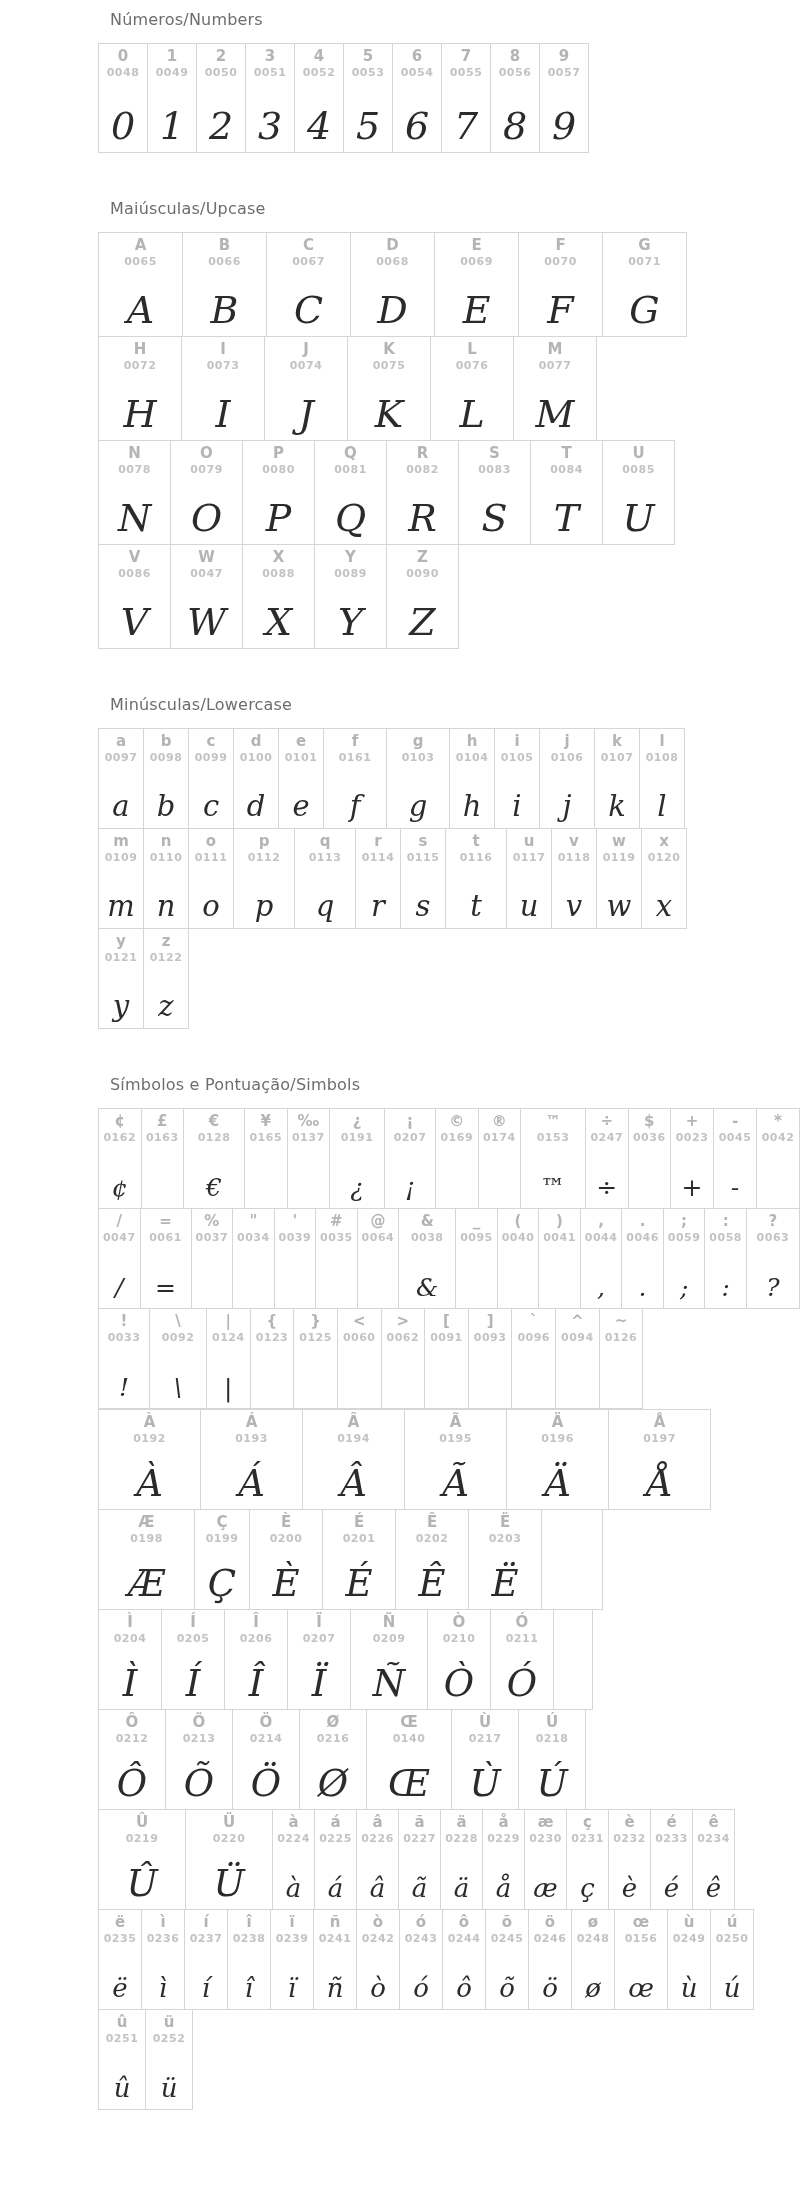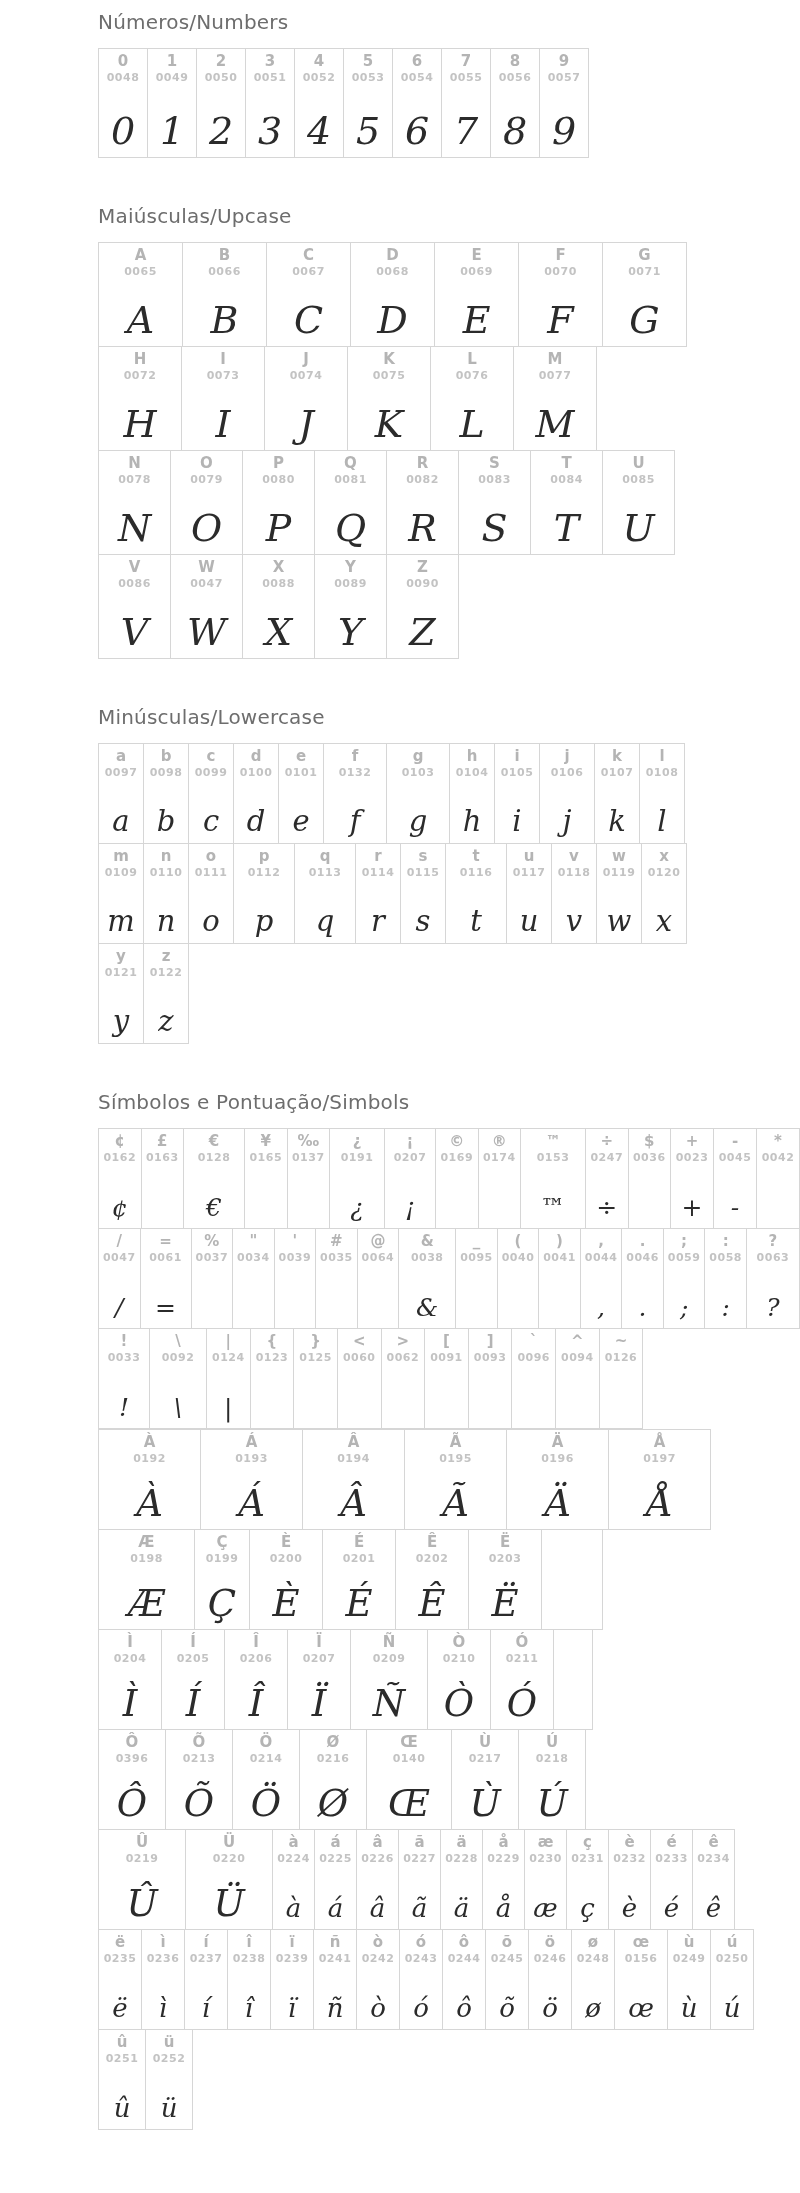--- a/index.html
+++ b/index.html
@@ -1,18 +1,18 @@
 <!DOCTYPE html>
 <html><head>
 <meta charset="utf-8">
 <style>
   html,body{margin:0;padding:0;background:#ffffff;}
   body{width:800px;min-height:2193px;padding:10px 0 40px 98px;box-sizing:border-box;
        font-family:"DejaVu Sans",sans-serif;}
-  h2.section-title{margin:46px 0 14px 0;font-size:20px;font-weight:400;color:#6d6d6d;
+  h2.section-title{margin:46px 0 14px 12px;font-size:16px;font-weight:400;color:#6d6d6d;
        font-family:"DejaVu Sans",sans-serif;letter-spacing:.2px;}
   section:first-of-type h2.section-title{margin-top:0;}
   .glyph-table{display:block;}
   .row{display:flex;}
   .row + .row{margin-top:-1px;}
   .cell{box-sizing:border-box;border:1px solid #d6d6d6;background:#fff;
         display:flex;flex-direction:column;align-items:center;
         height:101px;padding:5px 5px 9px 5px;}
   .cell + .cell{margin-left:-1px;}
   .cell-head{display:flex;flex-direction:column;align-items:center;line-height:1.05;}
@@ -386,21 +386,21 @@
           <div class="cell">
     <div class="cell-head">
       <span class="char">e</span>
       <span class="code">0101</span>
     </div>
     <span class="glyph">e</span>
   </div>
           <div class="cell">
     <div class="cell-head">
       <span class="char">f</span>
-      <span class="code">0132</span>
+      <span class="code">0161</span>
     </div>
     <span class="glyph">f</span>
   </div>
           <div class="cell">
     <div class="cell-head">
       <span class="char">g</span>
       <span class="code">0103</span>
     </div>
     <span class="glyph">g</span>
   </div>
@@ -1010,21 +1010,21 @@
       <span class="char"></span>
       <span class="code"></span>
     </div>
     <span class="glyph"></span>
   </div>
         </div>
         <div class="row accents-r3">
           <div class="cell">
     <div class="cell-head">
       <span class="char">Ô</span>
-      <span class="code">0396</span>
+      <span class="code">0212</span>
     </div>
     <span class="glyph">Ô</span>
   </div>
           <div class="cell">
     <div class="cell-head">
       <span class="char">Õ</span>
       <span class="code">0213</span>
     </div>
     <span class="glyph">Õ</span>
   </div>

